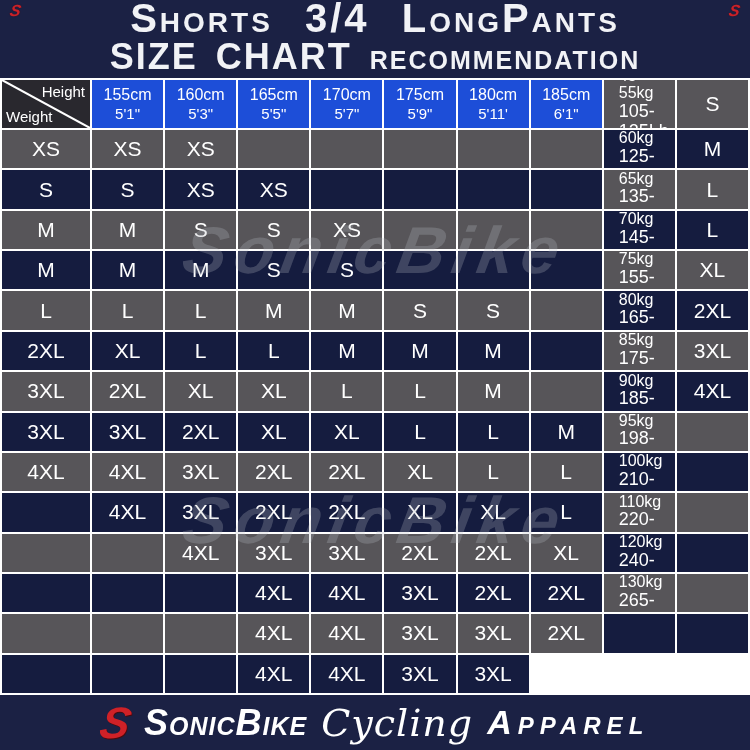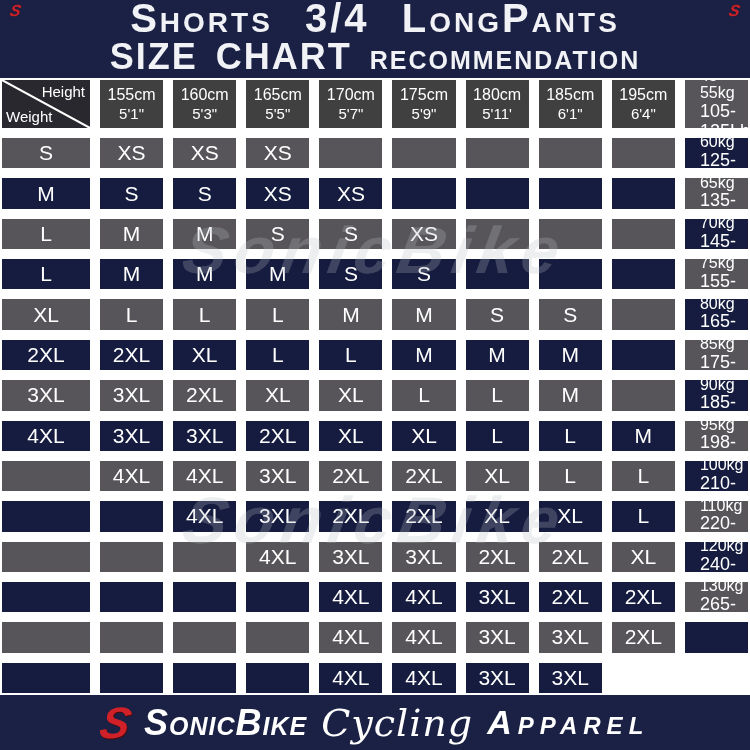--- a/index.html
+++ b/index.html
@@ -21,26 +21,26 @@
   .corner-mark{
     position:absolute;top:2px;color:#c8222a;font-weight:bold;font-style:italic;
     font-size:16px;text-shadow:0 0 1px #5a0c10;transform:skewX(-12deg);
   }
   #corner-left{left:10px;}
   #corner-right{right:10px;}
   
   #tbl{
     position:absolute;top:78px;left:0;width:750px;height:617px;
     box-sizing:border-box;border:2px solid #ffffff;background:#ffffff;
-    display:grid;gap:10px;
+    display:grid;gap:2px;
     grid-template-columns:88px repeat(9,1fr);
     grid-template-rows:48px repeat(14,1fr);
   }
   .cell{position:relative;display:flex;align-items:center;justify-content:center;color:#fff;overflow:hidden;}
-  .header-cell{background:#404040;flex-direction:column;line-height:1.15;}
+  .header-cell{background:#1d4ed8;flex-direction:column;line-height:1.15;}
   .header-cell .cm{font-size:16px;}
   .header-cell .ft{font-size:15px;}
   #corner-cell{background:#29282e;}
   #corner-cell svg{position:absolute;top:0;left:0;width:100%;height:100%;}
   #corner-cell .ch{position:absolute;top:3px;right:5px;font-size:15px;}
   #corner-cell .cw{position:absolute;bottom:3px;left:4px;font-size:15px;}
   .row-gray{background:#575559;}
   .row-navy{background:#151c3f;}
   .label-cell{flex-direction:column;align-items:flex-start;justify-content:center;padding-left:15px;line-height:1.1;}
   .label-cell .kg{font-size:16px;}
@@ -110,24 +110,20 @@
         <span class="ft">5'9"</span>
       </div>
       <div class="cell header-cell">
         <span class="cm">180cm</span>
         <span class="ft">5'11'</span>
       </div>
       <div class="cell header-cell">
         <span class="cm">185cm</span>
         <span class="ft">6'1"</span>
       </div>
-      <div class="cell header-cell">
-        <span class="cm">195cm</span>
-        <span class="ft">6'4"</span>
-      </div>
       <div class="cell label-cell row-gray">
         <span class="kg">45-55kg</span>
         <span class="lb">105-125Lb</span>
       </div>
       <div class="cell size-cell row-gray">S</div>
       <div class="cell size-cell row-gray">XS</div>
       <div class="cell size-cell row-gray">XS</div>
       <div class="cell size-cell row-gray">XS</div>
       <div class="cell size-cell row-gray"></div>
       <div class="cell size-cell row-gray"></div>

